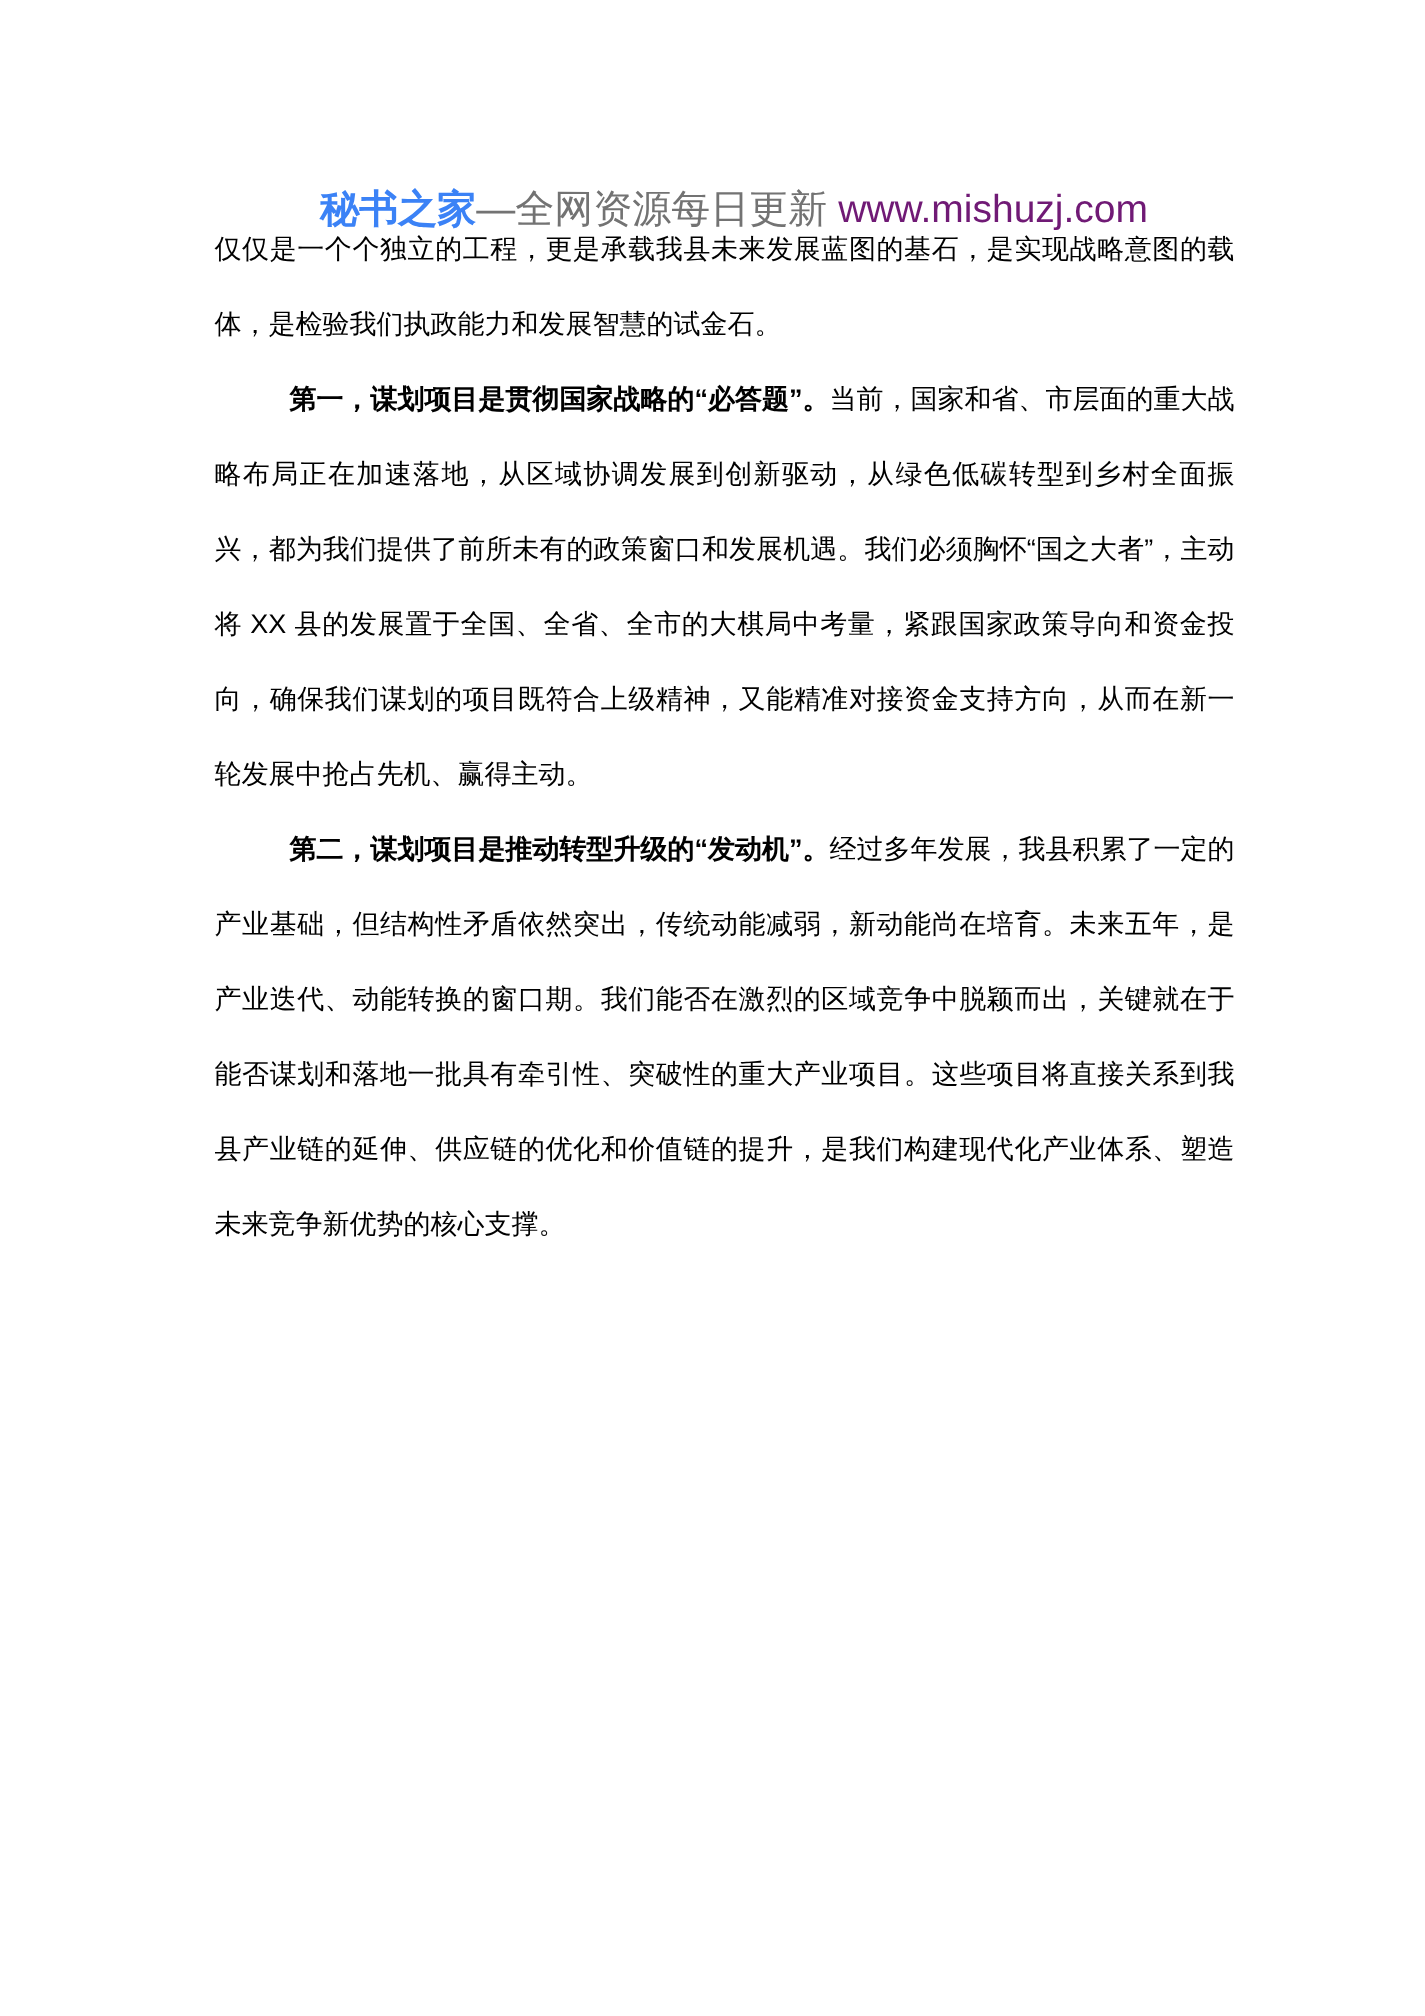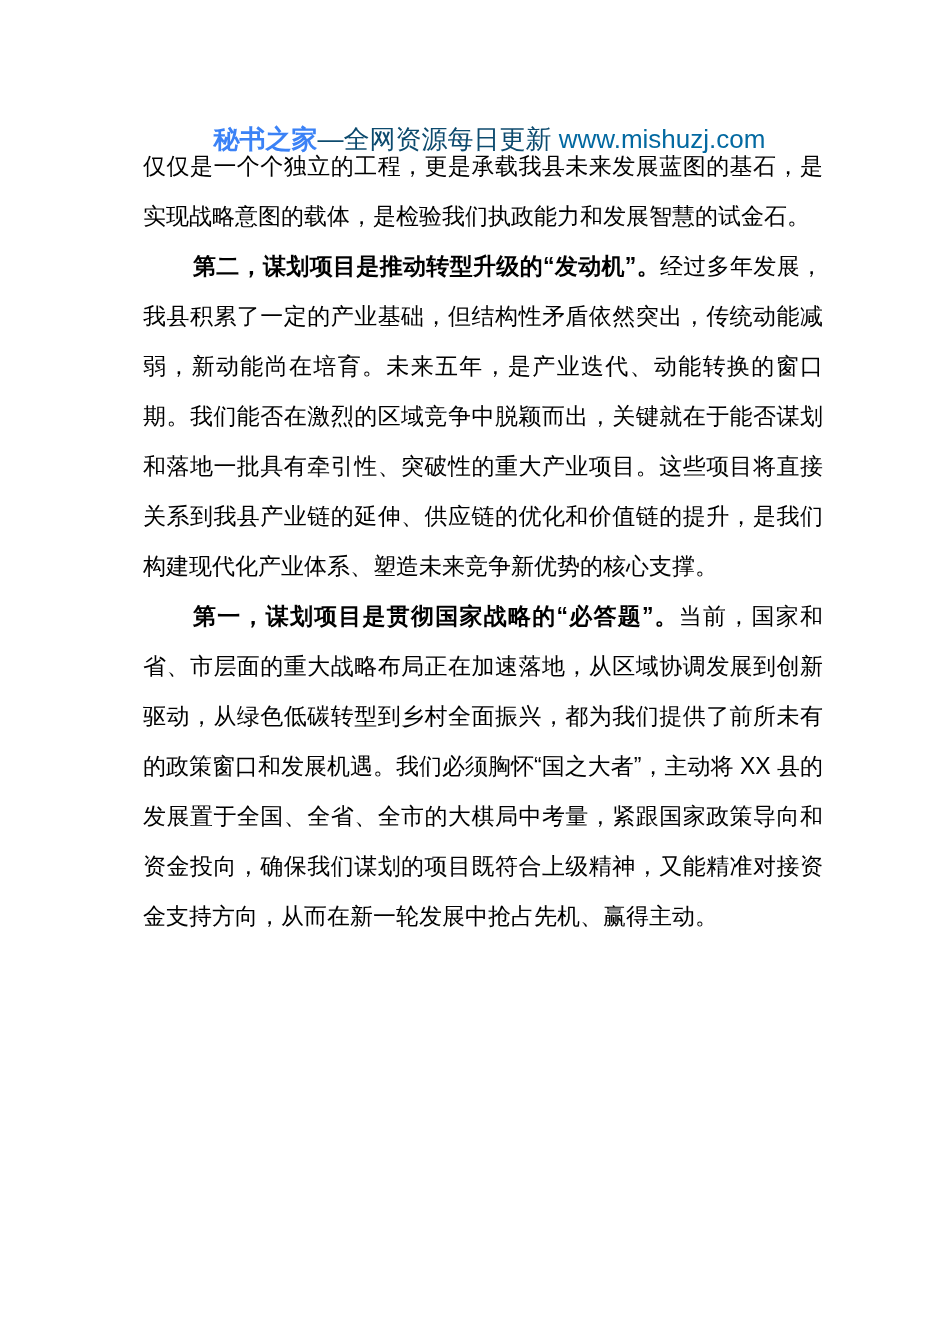--- a/index.html
+++ b/index.html
@@ -30,21 +30,21 @@
     font-weight: bold;
   }
   .doc-header .tagline {
     color: #000000;
   }
   .content {
     position: absolute;
     top: 141px;
     left: 143px;
     width: 680px;
-    font-size: 23px;
+    font-size: 18px;
     line-height: 50px;
     color: #000000;
     text-align: justify;
     letter-spacing: 0;
   }
   .content p {
     margin: 0;
     padding: 0;
   }
   .content p.indent {
@@ -53,33 +53,33 @@
   .lead {
     font-weight: bold;
   }
 </style>
 </head>
 <body>
 
 <div class="page">
 
   <div class="doc-header">
-    <span class="brand" style="color: #3b82f6;">秘书之家</span><span class="tagline" style="color: #0c4a6e;">—全网资源每日更新 </span><span class="url" style="color: #0369a1;">www.mishuzj.com</span>
+    <span class="brand" style="color: #3b82f6;">秘书之家</span><span class="tagline" style="color: #737373;">—全网资源每日更新 </span><span class="url" style="color: #701a75;">www.mishuzj.com</span>
   </div>
 
   <div class="content">
 
     <p>
       <span class="lead"></span><span>仅仅是一个个独立的工程，更是承载我县未来发展蓝图的基石，是实现战略意图的载体，是检验我们执政能力和发展智慧的试金石。</span>
     </p>
 
     <p class="indent">
-      <span class="lead">第二，谋划项目是推动转型升级的“发动机”。</span><span>经过多年发展，我县积累了一定的产业基础，但结构性矛盾依然突出，传统动能减弱，新动能尚在培育。未来五年，是产业迭代、动能转换的窗口期。我们能否在激烈的区域竞争中脱颖而出，关键就在于能否谋划和落地一批具有牵引性、突破性的重大产业项目。这些项目将直接关系到我县产业链的延伸、供应链的优化和价值链的提升，是我们构建现代化产业体系、塑造未来竞争新优势的核心支撑。</span>
+      <span class="lead">第一，谋划项目是贯彻国家战略的“必答题”。</span><span>当前，国家和省、市层面的重大战略布局正在加速落地，从区域协调发展到创新驱动，从绿色低碳转型到乡村全面振兴，都为我们提供了前所未有的政策窗口和发展机遇。我们必须胸怀“国之大者”，主动将 XX 县的发展置于全国、全省、全市的大棋局中考量，紧跟国家政策导向和资金投向，确保我们谋划的项目既符合上级精神，又能精准对接资金支持方向，从而在新一轮发展中抢占先机、赢得主动。</span>
     </p>
 
     <p class="indent">
-      <span class="lead">第一，谋划项目是贯彻国家战略的“必答题”。</span><span>当前，国家和省、市层面的重大战略布局正在加速落地，从区域协调发展到创新驱动，从绿色低碳转型到乡村全面振兴，都为我们提供了前所未有的政策窗口和发展机遇。我们必须胸怀“国之大者”，主动将 XX 县的发展置于全国、全省、全市的大棋局中考量，紧跟国家政策导向和资金投向，确保我们谋划的项目既符合上级精神，又能精准对接资金支持方向，从而在新一轮发展中抢占先机、赢得主动。</span>
+      <span class="lead">第二，谋划项目是推动转型升级的“发动机”。</span><span>经过多年发展，我县积累了一定的产业基础，但结构性矛盾依然突出，传统动能减弱，新动能尚在培育。未来五年，是产业迭代、动能转换的窗口期。我们能否在激烈的区域竞争中脱颖而出，关键就在于能否谋划和落地一批具有牵引性、突破性的重大产业项目。这些项目将直接关系到我县产业链的延伸、供应链的优化和价值链的提升，是我们构建现代化产业体系、塑造未来竞争新优势的核心支撑。</span>
     </p>
 
 
   </div>
 
 </div>
 
 </body></html>

